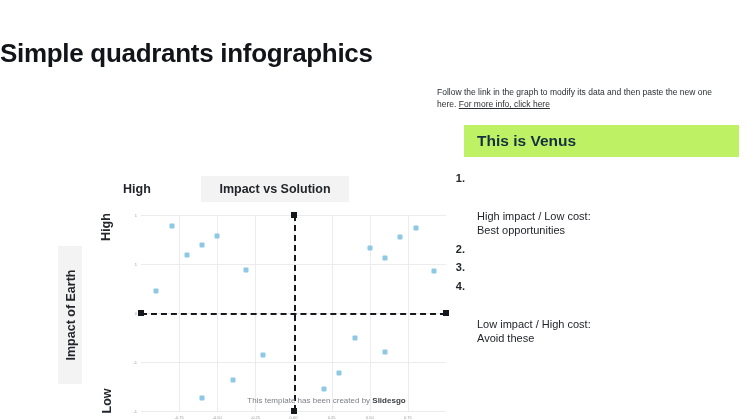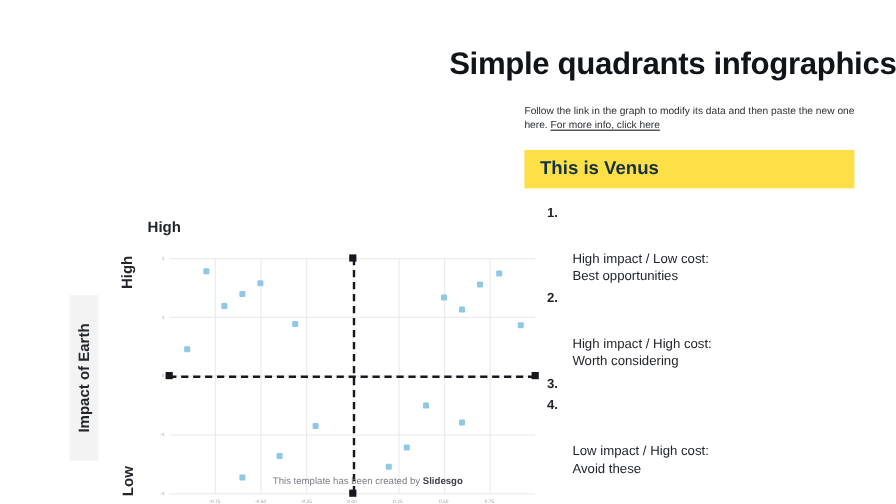--- a/index.html
+++ b/index.html
@@ -5,21 +5,21 @@
   html,body{margin:0;padding:0;}
   body{
     width:747px;height:420px;background:#ffffff;overflow:hidden;
     font-family:"Liberation Sans","DejaVu Sans",sans-serif;
     color:#1a1a1a;position:relative;
   }
   .slide{position:absolute;inset:0;}
 
   
   .title{
-    position:absolute;left:0;top:38px;width:747px;text-align:right;
+    position:absolute;left:0;top:38px;width:747px;text-align:left;
     font-size:26px;font-weight:bold;letter-spacing:-.3px;color:#111418;
   }
 
   
   .chart-block{position:absolute;left:28px;top:86px;width:400px;height:292px;}
 
   .axis-y-title{
     position:absolute;left:30px;top:160px;width:24px;height:138px;
     background:#f3f3f3;
     display:flex;align-items:center;justify-content:center;
@@ -85,41 +85,41 @@
   .tick.x{transform:translateX(-50%);top:200px;}
   .tick.y{transform:translateY(-50%);text-align:right;width:16px;left:-20px;}
 
   
   .right{position:absolute;left:437px;top:86px;width:283px;}
   .link-note{
     font-size:8.5px;line-height:1.45;color:#2b2f33;width:276px;
   }
   .link-note b{font-weight:normal;text-decoration:underline;}
   .venus-bar{
-    margin-top:14px;width:275px;height:32px;background:#fde047;
-    display:flex;align-items:center;
+    margin-top:14px;width:275px;height:32px;background:#bef264;
+    display:flex;align-items:center;margin-left:27px;
   }
   .venus-bar span{
     margin-left:13px;font-size:15.5px;font-weight:bold;color:#15313f;
   }
   .venus-body{
     margin-top:13px;width:268px;font-size:11.5px;line-height:1.52;color:#1d2024;
   }
   .olist{margin-top:14px;width:276px;}
   .oitem{display:flex;margin-bottom:4px;}
   .onum{
     width:28px;text-align:right;padding-right:12px;flex:none;
     font-size:11px;font-weight:bold;color:#22262b;line-height:1.32;
   }
   .otext{font-size:11px;line-height:1.32;color:#22262b;margin-top:38px;}
 
   
   .footer{
     position:absolute;left:0;top:396px;width:613px;text-align:center;
-    font-size:8px;color:#7b7f85;
+    font-size:8px;color:#7b7f85;padding-left:20px;
   }
   .footer b{color:#3b3f44;font-weight:bold;}
 </style>
 </head>
 <body>
 
 <div class="slide">
 
   <div class="title">Simple quadrants infographics</div>
 
@@ -130,20 +130,21 @@
     </div>
     <div class="y-high">
       <span>High</span>
     </div>
     <div class="y-low">
       <span>Low</span>
     </div>
 
     <div class="top-label-row">
       <div class="corner-label" style="left:0;">High</div>
+      <div class="chip" style="left:78px;width:148px;">Impact vs Solution</div>
     </div>
 
     <div class="plot" id="plot">
         <div class="gridline h" style="top: 0px;"></div>
         <div class="tick y" style="top: 0px;">1</div>
         <div class="gridline h" style="top: 49px;"></div>
         <div class="tick y" style="top: 49px;">1</div>
         <div class="gridline h" style="top: 98px;"></div>
         <div class="tick y" style="top: 98px;">0</div>
         <div class="gridline h" style="top: 147px;"></div>
@@ -200,21 +201,20 @@
     </div>
 
 
     <div class="olist" id="olist">
         <div class="oitem">
           <div class="onum">1.</div>
           <div class="otext">High impact / Low cost:<br>Best opportunities</div>
         </div>
         <div class="oitem">
           <div class="onum">2.</div>
-          <div class="otext">High impact / High cost:<br>Worth considering</div>
         </div>
         <div class="oitem">
           <div class="onum">3.</div>
         </div>
         <div class="oitem">
           <div class="onum">4.</div>
           <div class="otext">Low impact / High cost:<br>Avoid these</div>
         </div>
       </div>
   </div>

